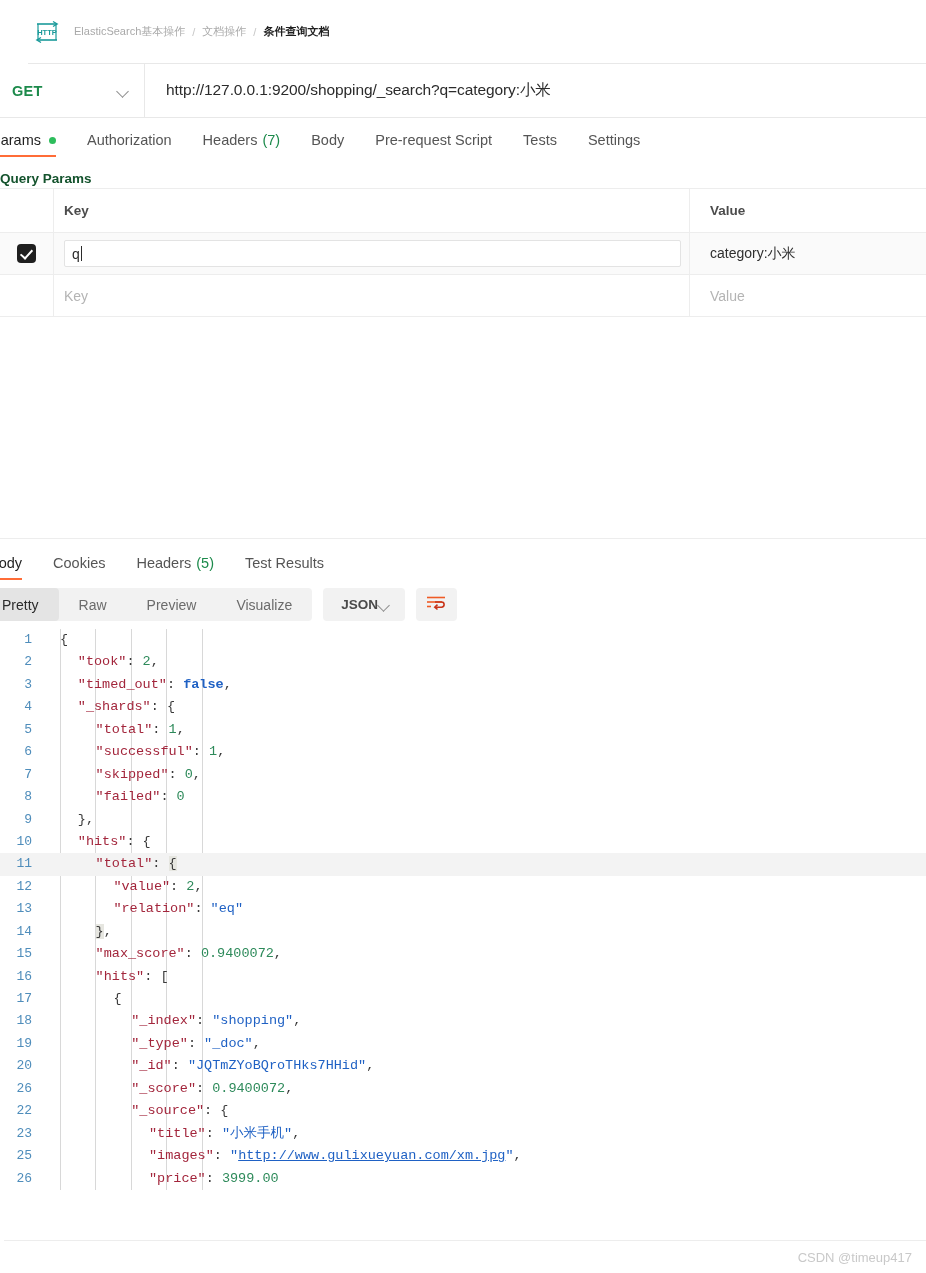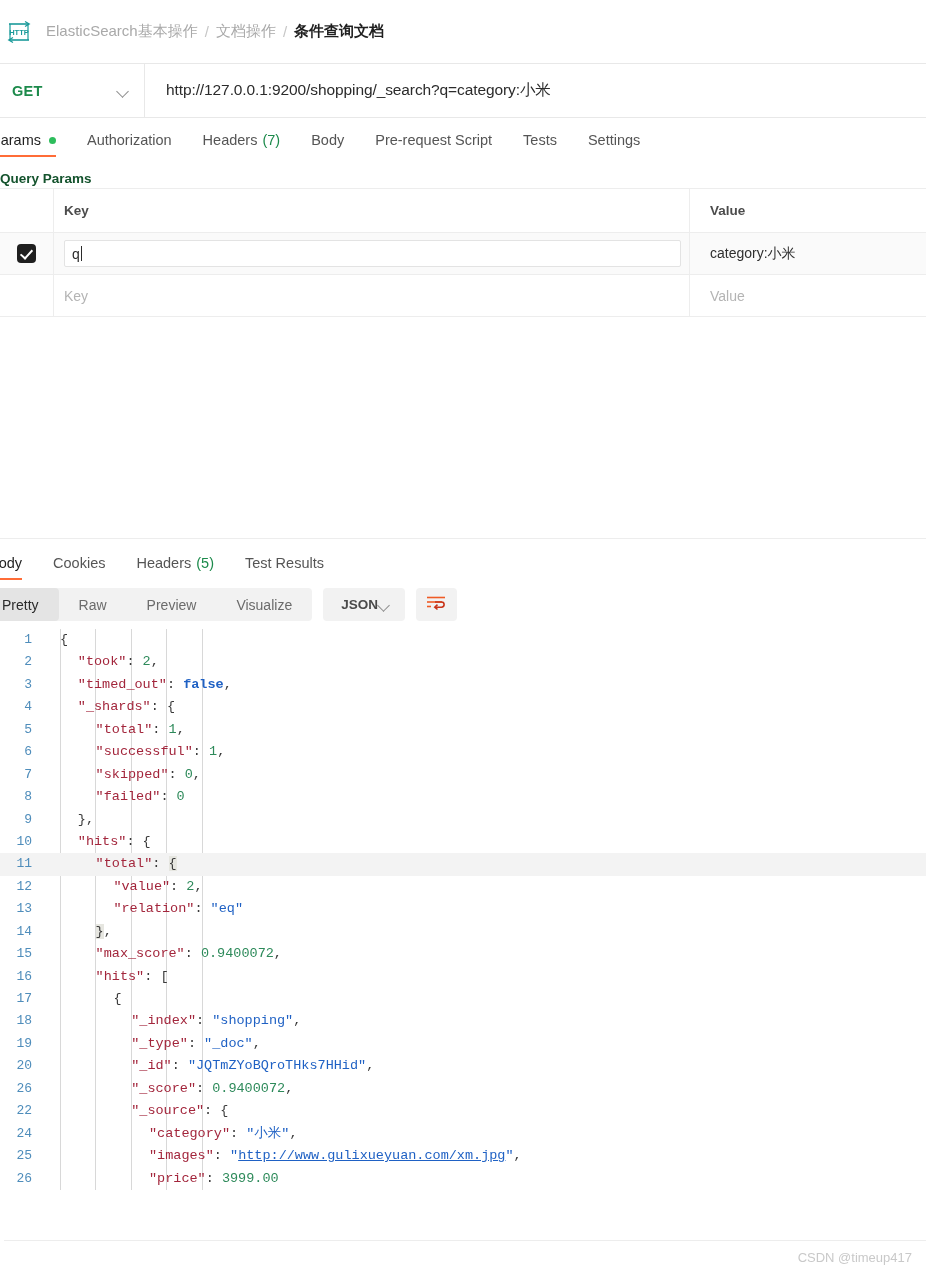--- a/index.html
+++ b/index.html
@@ -17,31 +17,32 @@
   }
 
   
   .breadcrumb-bar {
     height: 64px;
     display: flex;
     align-items: center;
     padding-left: 6px;
     border-bottom: 1px solid #e8e8e8;
     box-sizing: border-box;
+    margin-left: 28px;
   }
   .http-icon {
     width: 26px;
     height: 26px;
     margin-right: 14px;
     flex: 0 0 auto;
   }
   .crumbs {
     display: flex;
     align-items: center;
-    font-size: 15px;
+    font-size: 11px;
   }
   .crumb {
     color: #a9a9a9;
   }
   .crumb.current {
     color: #1f1f1f;
     font-weight: bold;
   }
   .crumb-sep {
     color: #c6c6c6;
@@ -524,21 +525,21 @@
       <div class="cline"><span class="lno">13</span><span class="ctext" style="margin-left: 53.4px;"><span class="k">"relation"</span><span class="p">: </span><span class="s">"eq"</span></span></div>
       <div class="cline"><span class="lno">14</span><span class="ctext" style="margin-left: 35.6px;"><span class="p brace-hl">}</span><span class="p">,</span></span></div>
       <div class="cline"><span class="lno">15</span><span class="ctext" style="margin-left: 35.6px;"><span class="k">"max_score"</span><span class="p">: </span><span class="n">0.9400072</span><span class="p">,</span></span></div>
       <div class="cline"><span class="lno">16</span><span class="ctext" style="margin-left: 35.6px;"><span class="k">"hits"</span><span class="p">: </span><span class="p">[</span></span></div>
       <div class="cline"><span class="lno">17</span><span class="ctext" style="margin-left: 53.4px;"><span class="p">{</span></span></div>
       <div class="cline"><span class="lno">18</span><span class="ctext" style="margin-left: 71.2px;"><span class="k">"_index"</span><span class="p">: </span><span class="s">"shopping"</span><span class="p">,</span></span></div>
       <div class="cline"><span class="lno">19</span><span class="ctext" style="margin-left: 71.2px;"><span class="k">"_type"</span><span class="p">: </span><span class="s">"_doc"</span><span class="p">,</span></span></div>
       <div class="cline"><span class="lno">20</span><span class="ctext" style="margin-left: 71.2px;"><span class="k">"_id"</span><span class="p">: </span><span class="s">"JQTmZYoBQroTHks7HHid"</span><span class="p">,</span></span></div>
       <div class="cline"><span class="lno">26</span><span class="ctext" style="margin-left: 71.2px;"><span class="k">"_score"</span><span class="p">: </span><span class="n">0.9400072</span><span class="p">,</span></span></div>
       <div class="cline"><span class="lno">22</span><span class="ctext" style="margin-left: 71.2px;"><span class="k">"_source"</span><span class="p">: </span><span class="p">{</span></span></div>
-      <div class="cline"><span class="lno">24</span><span class="ctext" style="margin-left: 89px;"><span class="k">"category"</span><span class="p">: </span><span class="s">"小米"</span><span class="p">,</span></span></div>
+      <div class="cline"><span class="lno">23</span><span class="ctext" style="margin-left: 89px;"><span class="k">"title"</span><span class="p">: </span><span class="s">"小米手机"</span><span class="p">,</span></span></div>
       <div class="cline"><span class="lno">25</span><span class="ctext" style="margin-left: 89px;"><span class="k">"images"</span><span class="p">: </span><span class="s">"</span><span class="lnk">http://www.gulixueyuan.com/xm.jpg</span><span class="s">"</span><span class="p">,</span></span></div>
       <div class="cline"><span class="lno">26</span><span class="ctext" style="margin-left: 89px;"><span class="k">"price"</span><span class="p">: </span><span class="n">3999.00</span></span></div>
     </div>
 </div>
 
 <div class="footer">
   <span class="watermark">CSDN @timeup417</span>
 </div>
 
 </body></html>

